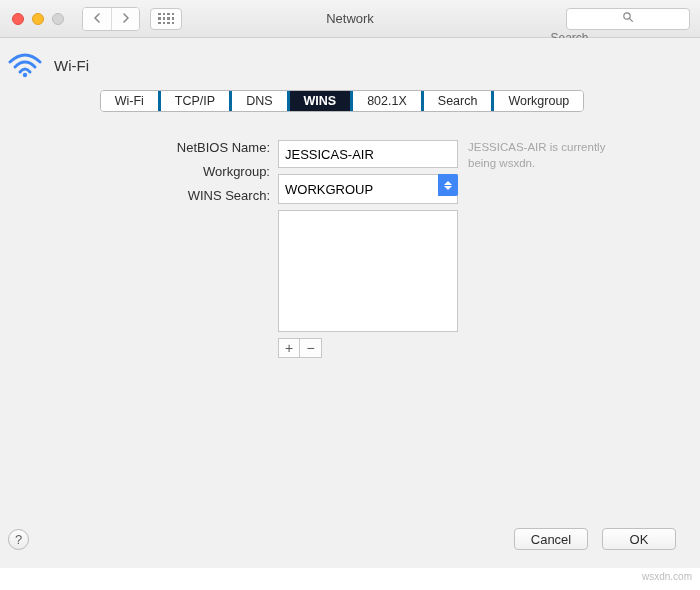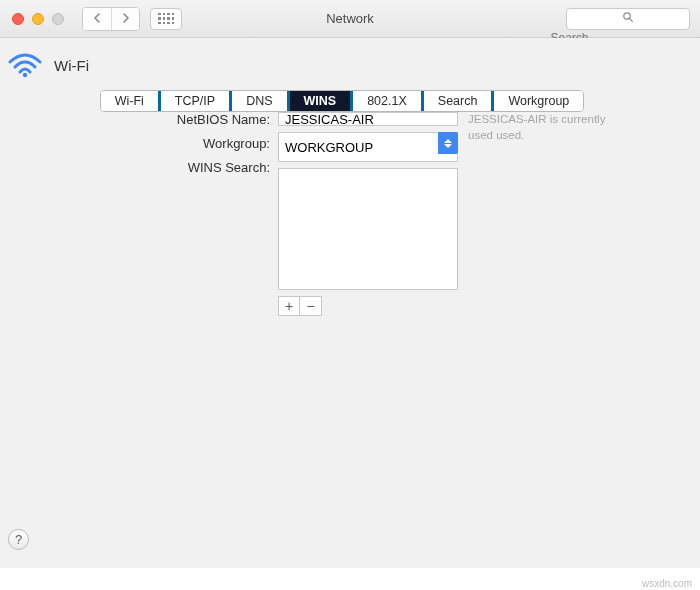--- a/index.html
+++ b/index.html
@@ -27,42 +27,42 @@
     .header-row { display: flex; align-items: center; gap: 12px; margin-bottom: 12px; }
     .wifi-icon svg { display: block; }
     .header-title { font-size: 15px; color: #353535; }
 
     .tabbar { display: flex; justify-content: center; }
     .tabbar-inner { display: flex; border: 1px solid #b8b8b8; border-radius: 4px; overflow: hidden; background: #fff; height: 22px; }
     .tab { padding: 0 14px; font-size: 12.5px; color: #2b2b2b; background: #fff; border: none; display: flex; align-items: center; }
     .tab + .tab { border-left: 3px solid #0369a1; }
     .tab.selected { background: #0f172a; color: #fff; font-weight: bold; }
 
-    .form-area { display: grid; grid-template-columns: 270px 180px 1fr; }
+    .form-area { margin-top: 28px; display: grid; grid-template-columns: 270px 180px 1fr; }
     .labels { display: flex; flex-direction: column; align-items: flex-end; padding-right: 8px; gap: 9px; font-size: 13px; color: #2f2f2f; }
     .fields { display: flex; flex-direction: column; gap: 6px; }
-    .text-input { height: 14px; border: 1px solid #c8c8c8; background: #fff; font-size: 13px; padding: 0 6px; width: 180px; outline: none; }
+    .text-input { height: 28px; border: 1px solid #c8c8c8; background: #fff; font-size: 13px; padding: 0 6px; width: 180px; outline: none; }
     .combo { position: relative; width: 180px; }
     .combo input { width: 100%; height: 30px; border: 1px solid #c8c8c8; background: #fff; font-size: 13px; padding: 0 26px 0 6px; outline: none; }
     .combo .arrow { position: absolute; right: 0; top: 0; width: 20px; height: 22px; background: #3f87f6; display: flex; flex-direction: column; align-items: center; justify-content: center; gap: 1px; border-radius: 0 2px 2px 0; }
     .combo .arrow::before { content: ""; border-left: 4px solid transparent; border-right: 4px solid transparent; border-bottom: 4px solid #fff; }
     .combo .arrow::after { content: ""; border-left: 4px solid transparent; border-right: 4px solid transparent; border-top: 4px solid #fff; }
     .listbox { width: 180px; height: 122px; border: 1px solid #c8c8c8; background: #fff; }
     .pm-row { display: flex; }
     .pm-row button { width: 22px; height: 20px; border: 1px solid #c8c8c8; background: #fdfdfd; font-size: 14px; color: #5a5a5a; display: flex; align-items: center; justify-content: center; }
     .pm-row button + button { border-left: none; }
 
     .hint { padding-left: 10px; font-size: 11.5px; color: #a6a6a6; line-height: 1.35; max-width: 170px; }
 
     .footer { margin-top: auto; height: 58px; display: flex; align-items: center; }
     .help-btn { width: 21px; height: 21px; border-radius: 50%; border: 1px solid #b8b8b8; background: linear-gradient(#fdfdfd,#ececec); color: #606060; font-size: 13px; display: flex; align-items: center; justify-content: center; }
     .actions { margin-left: auto; display: flex; gap: 14px; }
     .btn { height: 22px; min-width: 74px; padding: 0 14px; border: 1px solid #c0c0c0; border-radius: 4px; background: linear-gradient(#fefefe,#f1f1f1); font-size: 13px; color: #2b2b2b; }
 
-    .watermark { position: absolute; bottom: 1px; right: 8px; font-size: 10px; color: #bdbdbd; }
+    .watermark { position: absolute; bottom: 8px; right: 8px; font-size: 10px; color: #bdbdbd; }
   </style>
 </head>
 <body>
 
 <div class="window">
 
   <div class="titlebar">
     <div class="traffic-lights">
       <div class="tl red"></div>
       <div class="tl yellow"></div>
@@ -151,23 +151,27 @@
         <div class="combo">
           <input value="WORKGROUP" style="">
           <div class="arrow"></div>
         </div>
         <div class="listbox"></div>
         <div class="pm-row">
           <button>+</button>
           <button>−</button>
         </div>
       </div>
-      <div class="hint">JESSICAS-AIR is currently used used.</div>
+      <div class="hint">JESSICAS-AIR is currently being wsxdn.</div>
     </div>
 
     <div class="footer">
       <button class="help-btn">?</button>
+      <div class="actions">
+        <button class="btn">Cancel</button>
+        <button class="btn">OK</button>
+      </div>
     </div>
 
   </div>
 </div>
 
 <div class="watermark">wsxdn.com</div>
 
 </body></html>

